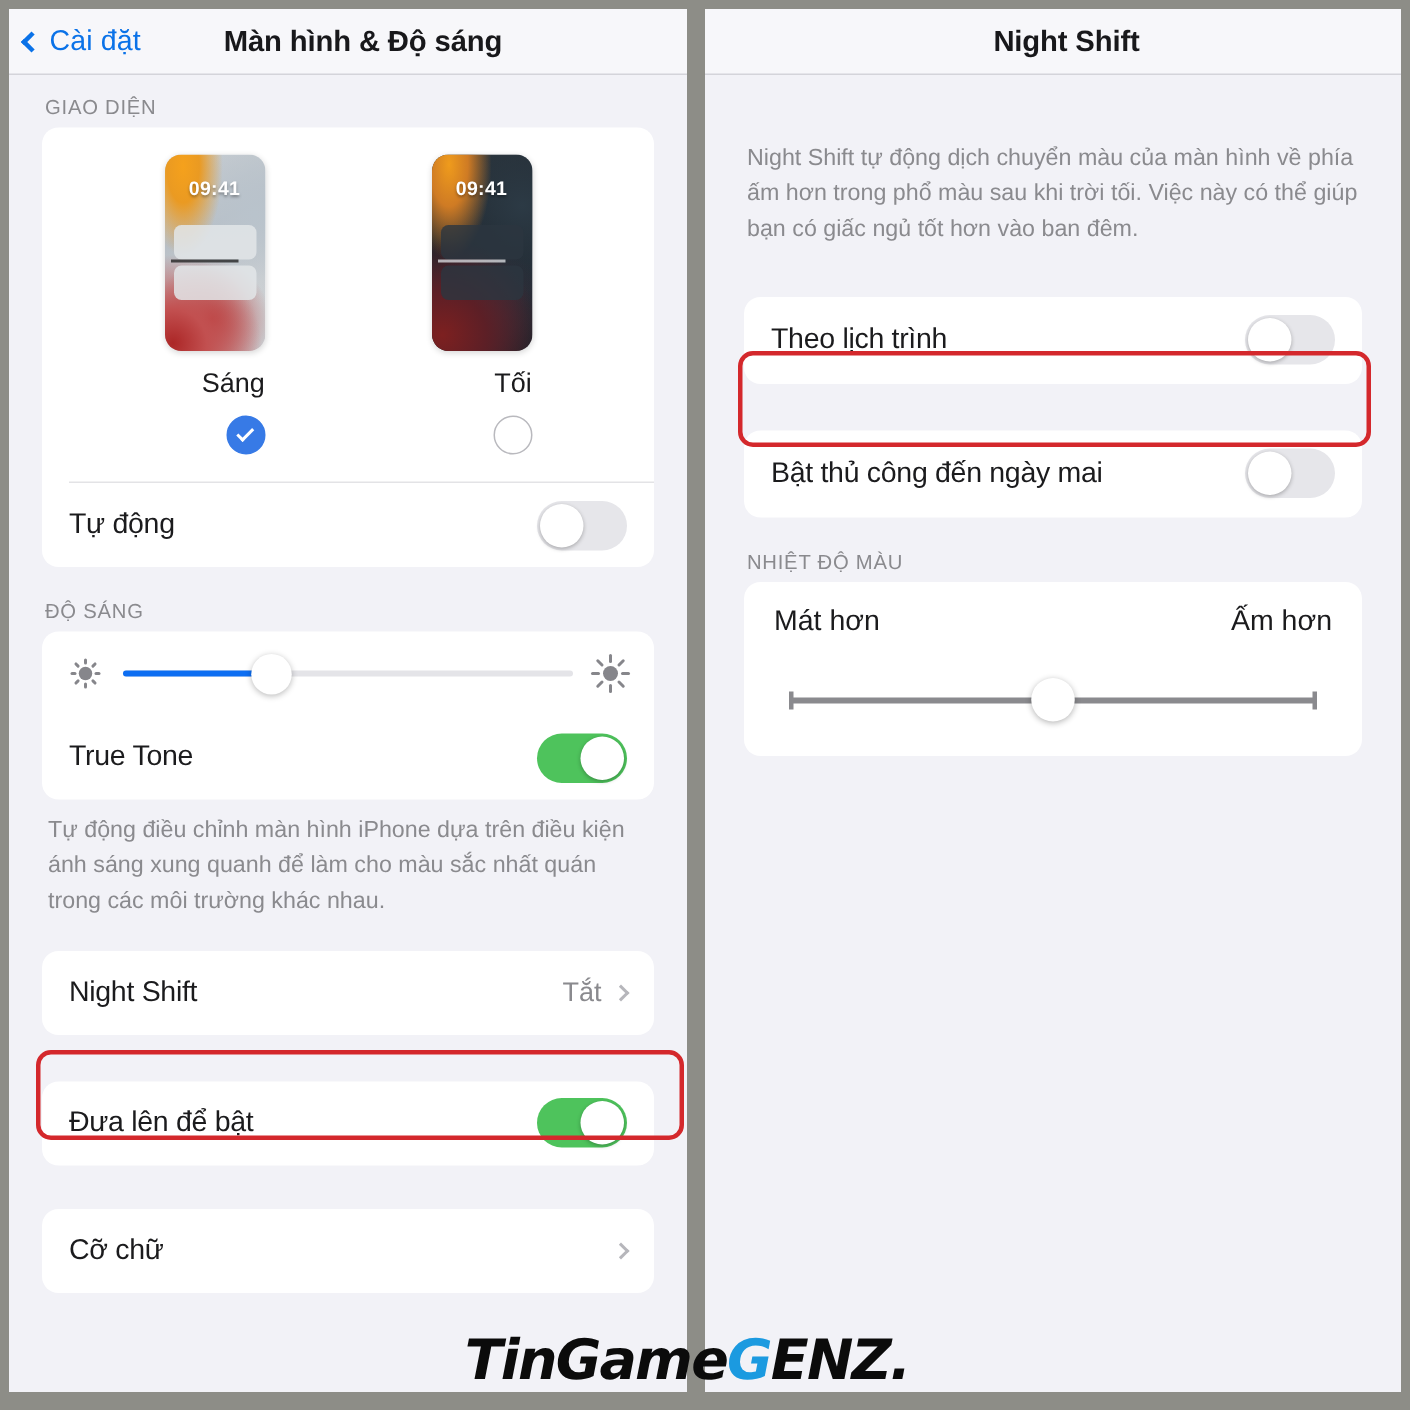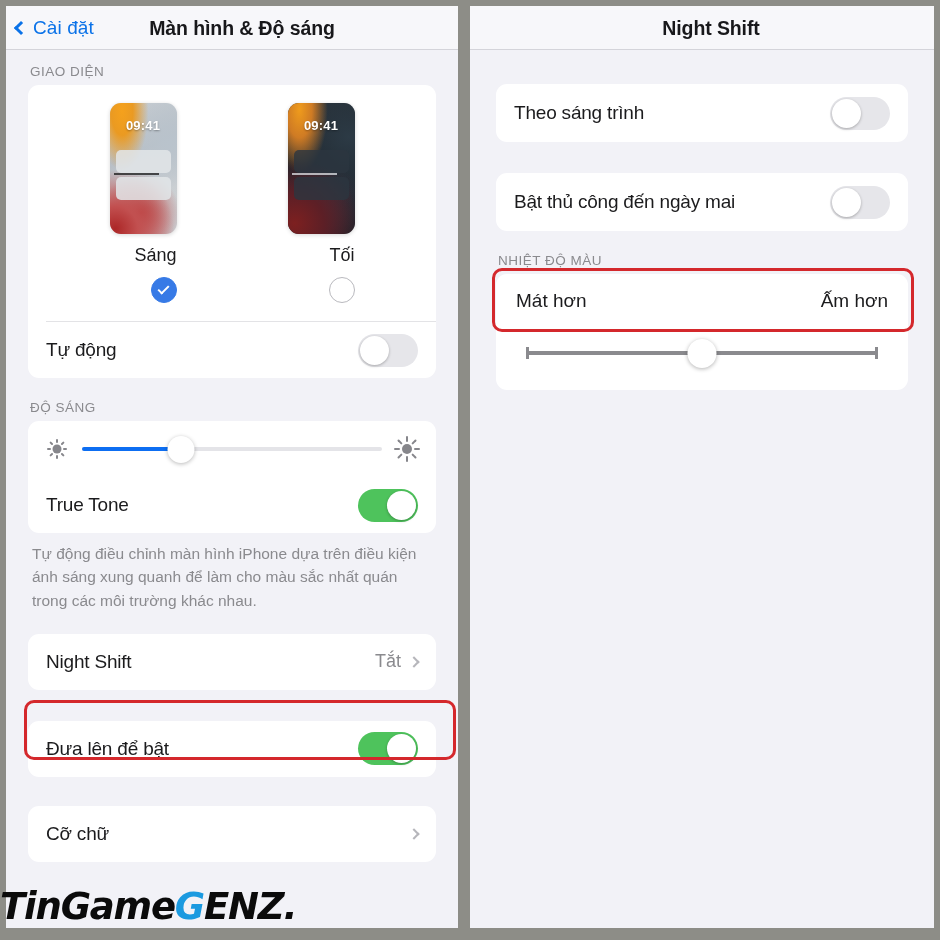--- a/index.html
+++ b/index.html
@@ -215,21 +215,21 @@
     border: 3px solid #d4282c;
     border-radius: 10px;
     pointer-events: none;
   }
   #hl-night-shift { left: 18px; top: 650px; width: 432px; height: 60px; }
   #hl-schedule    { left: 22px; top: 184px; width: 422px; height: 64px; }
 
   
   #watermark {
     position: absolute; left: 0; right: 0; bottom: 12px;
-    text-align: left;
+    text-align: center;
     font-family: "DejaVu Sans", sans-serif;
     font-size: 37px; font-weight: bold; font-style: italic;
     letter-spacing: -1.2px;
     user-select: none;
   }
   #watermark .wm-a { color: #0b0b0b; }
   #watermark .wm-g { color: #1b9ae0; }
   #watermark .wm-b { color: #0b0b0b; }
 </style>
 </head>
@@ -381,24 +381,25 @@
   <div id="panel-divider"></div>
 
   <div class="panel" id="right-panel">
 
     <div class="navbar">
       <div class="nav-title">Night Shift</div>
     </div>
 
     <div class="scroll-body">
 
+      <div class="footnote" style="padding-top:44px;padding-left:28px;padding-right:24px">Night Shift tự động dịch chuyển màu của màn hình về phía ấm hơn trong phổ màu sau khi trời tối. Việc này có thể giúp bạn có giấc ngủ tốt hơn vào ban đêm.</div>
 
       <div class="card" style="margin:34px 26px 0 26px">
         <div class="row" style="min-height:58px">
-          <span class="row-label">Theo sáng trình</span>
+          <span class="row-label">Theo lịch trình</span>
           <span class="row-right">
             <span class="toggle">
               <span class="knob"></span>
             </span>
           </span>
         </div>
       </div>
 
       <div class="card" style="margin:31px 26px 0 26px">
         <div class="row" style="min-height:58px">

